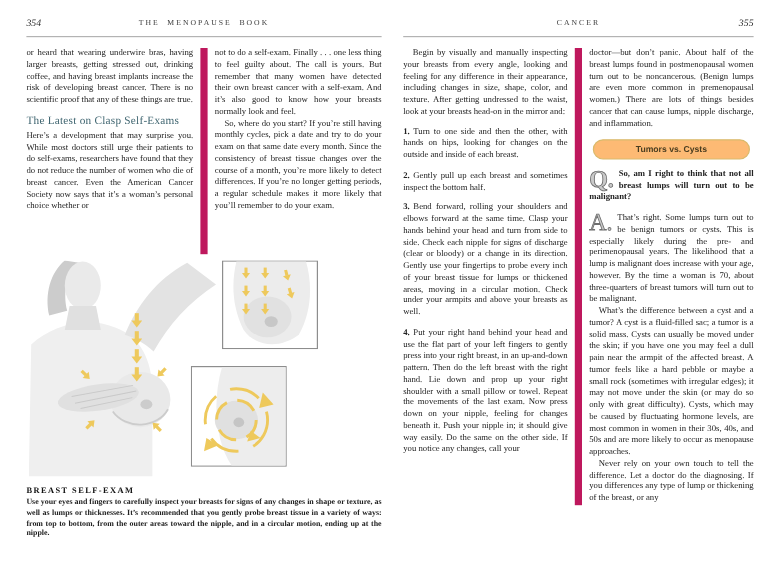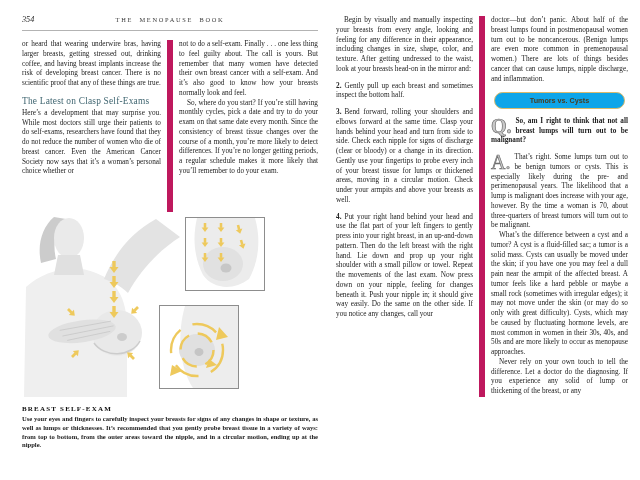--- a/index.html
+++ b/index.html
@@ -31,21 +31,21 @@
   .inset2{position:absolute;left:137px;top:88px;}
 
   .cap-title{font-size:7px;font-weight:bold;letter-spacing:1.2px;margin:7px 0 2px 0;color:#111;}
   .cap-text{font-size:6.6px;line-height:1.33;font-weight:bold;color:#222;text-align:justify;margin:0;}
 
   .step{margin-top:7px;}
   .stepnum{font-weight:bold;margin-right:3px;}
   .step span{font-size:7.25px;}
   .step{font-size:7.25px;line-height:1.345;text-align:justify;color:#222;}
 
-  .pill{background:#0ea5e9;border:1px solid #d9ba6c;border-radius:9px;text-align:center;
+  .pill{background:#fdba74;border:1px solid #d9ba6c;border-radius:9px;text-align:center;
         font-family:"Liberation Sans",sans-serif;font-weight:bold;font-size:7.2px;color:#4a3d20;
         padding:3px 0 2.5px 0;margin:8px 3px 8px 3px;}
   .qa p{margin:0;}
   .qtext{font-weight:bold;}
   .dropcap{float:left;font-size:20px;line-height:15px;color:#c9c9c9;-webkit-text-stroke:0.7px #6e6e6e;margin:2px 4px 0 0;}
   .ans{margin-top:7px !important;}
 </style>
 </head>
 <body>
 
@@ -136,24 +136,31 @@
           <path d="M50,54 L58,60 L47,63 Z"></path>
         </g>
       </svg>
     </div>
 
     <h3 class="cap-title">BREAST SELF-EXAM</h3>
     <p class="cap-text">Use your eyes and fingers to carefully inspect your breasts for signs of any changes in shape or texture, as well as lumps or thicknesses. It’s recommended that you gently probe breast tissue in a variety of ways: from top to bottom, from the outer areas toward the nipple, and in a circular motion, ending up at the nipple.</p>
   </div>
 
   <div class="page" id="pageR">
+    <div class="phead">
+      <span class="rh">CANCER</span>
+      <span class="folio">355</span>
+    </div>
 
     <div class="cols">
       <div class="colL">
         <p class="body ind">Begin by visually and manually inspecting your breasts from every angle, looking and feeling for any difference in their appearance, including changes in size, shape, color, and texture. After getting undressed to the waist, look at your breasts head-on in the mirror and:</p>
+        <div class="step">
+          <b class="stepnum">1.</b><span>Turn to one side and then the other, with hands on hips, looking for changes on the outside and inside of each breast.</span>
+        </div>
         <div class="step">
           <b class="stepnum">2.</b><span>Gently pull up each breast and sometimes inspect the bottom half.</span>
         </div>
         <div class="step">
           <b class="stepnum">3.</b><span>Bend forward, rolling your shoulders and elbows forward at the same time. Clasp your hands behind your head and turn from side to side. Check each nipple for signs of discharge (clear or bloody) or a change in its direction. Gently use your fingertips to probe every inch of your breast tissue for lumps or thickened areas, moving in a circular motion. Check under your armpits and above your breasts as well.</span>
         </div>
         <div class="step">
           <b class="stepnum">4.</b><span>Put your right hand behind your head and use the flat part of your left fingers to gently press into your right breast, in an up-and-down pattern. Then do the left breast with the right hand. Lie down and prop up your right shoulder with a small pillow or towel. Repeat the movements of the last exam. Now press down on your nipple, feeling for changes beneath it. Push your nipple in; it should give way easily. Do the same on the other side. If you notice any changes, call your</span>
         </div>
       </div>
@@ -161,18 +168,18 @@
       <div class="colR qa">
         <p class="body">doctor—but don’t panic. About half of the breast lumps found in postmenopausal women turn out to be noncancerous. (Benign lumps are even more common in premenopausal women.) There are lots of things besides cancer that can cause lumps, nipple discharge, and inflammation.</p>
         <div class="pill">Tumors vs. Cysts</div>
         <p class="body qtext">
           <span class="dropcap">Q.</span><span>So, am I right to think that not all breast lumps will turn out to be malignant?</span>
         </p>
         <p class="body ans">
           <span class="dropcap">A.</span><span>That’s right. Some lumps turn out to be benign tumors or cysts. This is especially likely during the pre- and perimenopausal years. The likelihood that a lump is malignant does increase with your age, however. By the time a woman is 70, about three-quarters of breast tumors will turn out to be malignant.</span>
         </p>
         <p class="body ind">What’s the difference between a cyst and a tumor? A cyst is a fluid-filled sac; a tumor is a solid mass. Cysts can usually be moved under the skin; if you have one you may feel a dull pain near the armpit of the affected breast. A tumor feels like a hard pebble or maybe a small rock (sometimes with irregular edges); it may not move under the skin (or may do so only with great difficulty). Cysts, which may be caused by fluctuating hormone levels, are most common in women in their 30s, 40s, and 50s and are more likely to occur as menopause approaches.</p>
-        <p class="body ind">Never rely on your own touch to tell the difference. Let a doctor do the diagnosing. If you experience any solid of lump or thickening of the breast, or any</p>
+        <p class="body ind">Never rely on your own touch to tell the difference. Let a doctor do the diagnosing. If you differences any type of lump or thickening of the breast, or any</p>
       </div>
     </div>
   </div>
 
 </div>
 
 </body></html>

